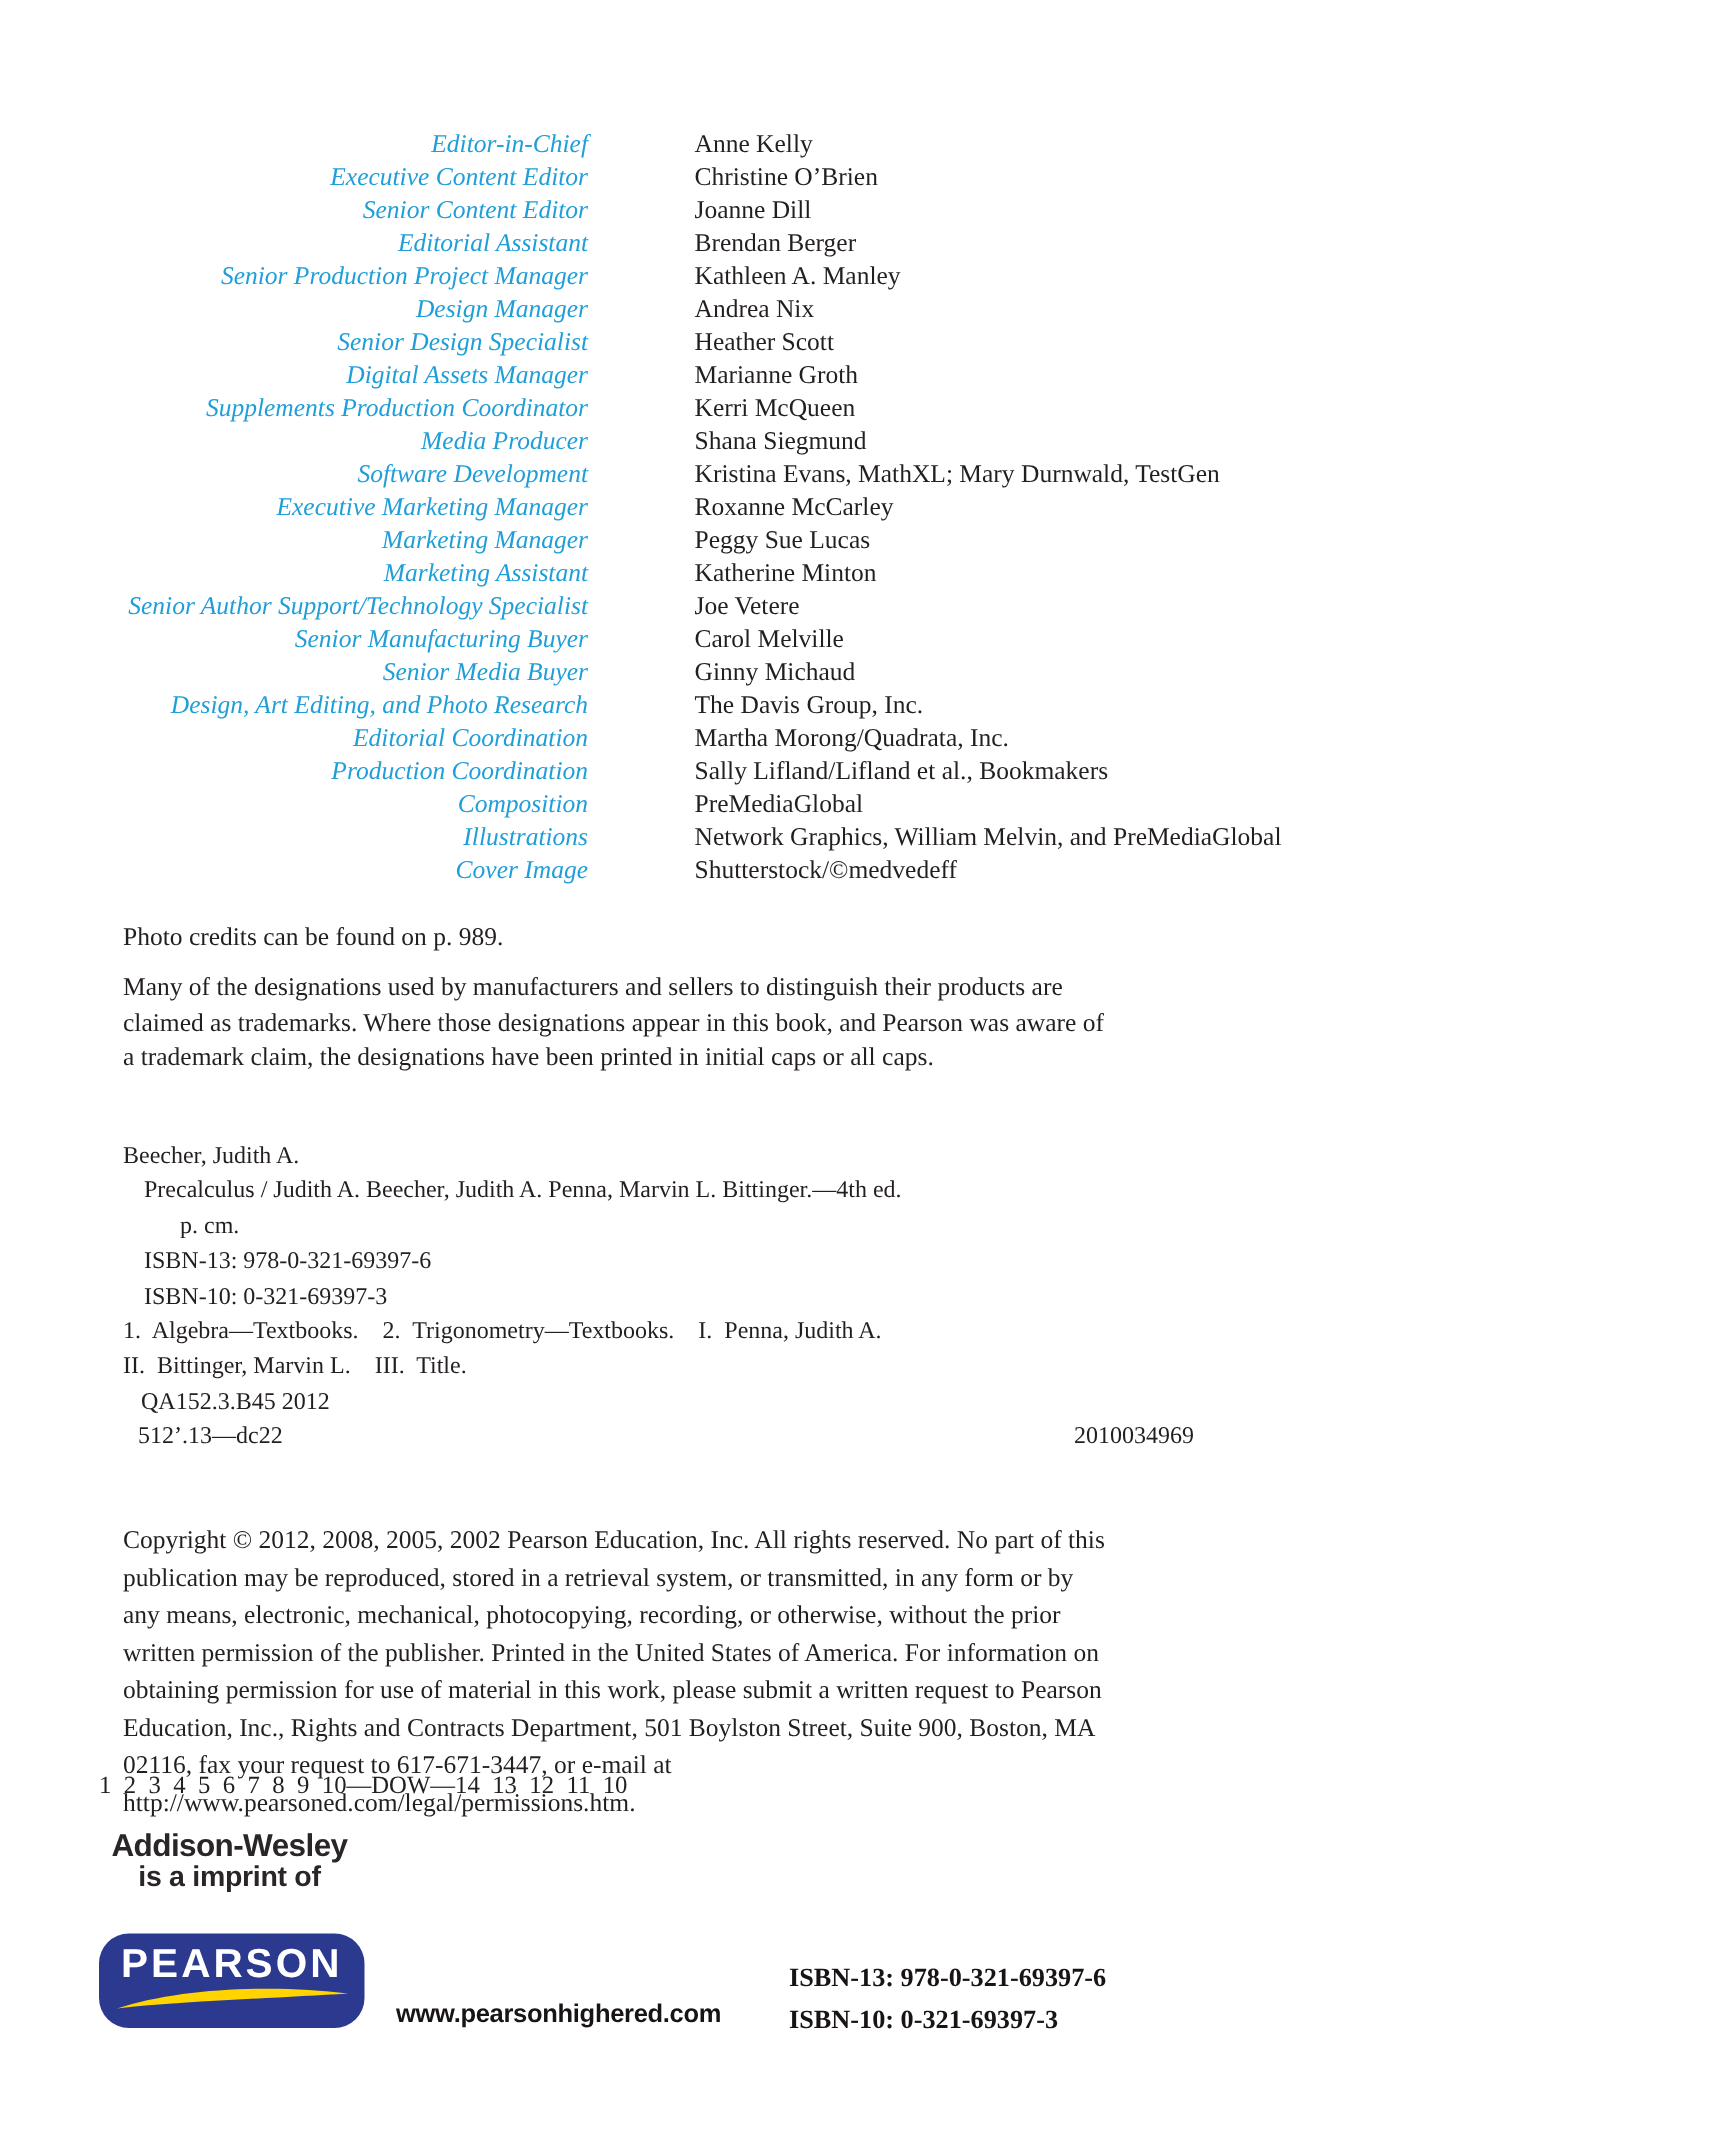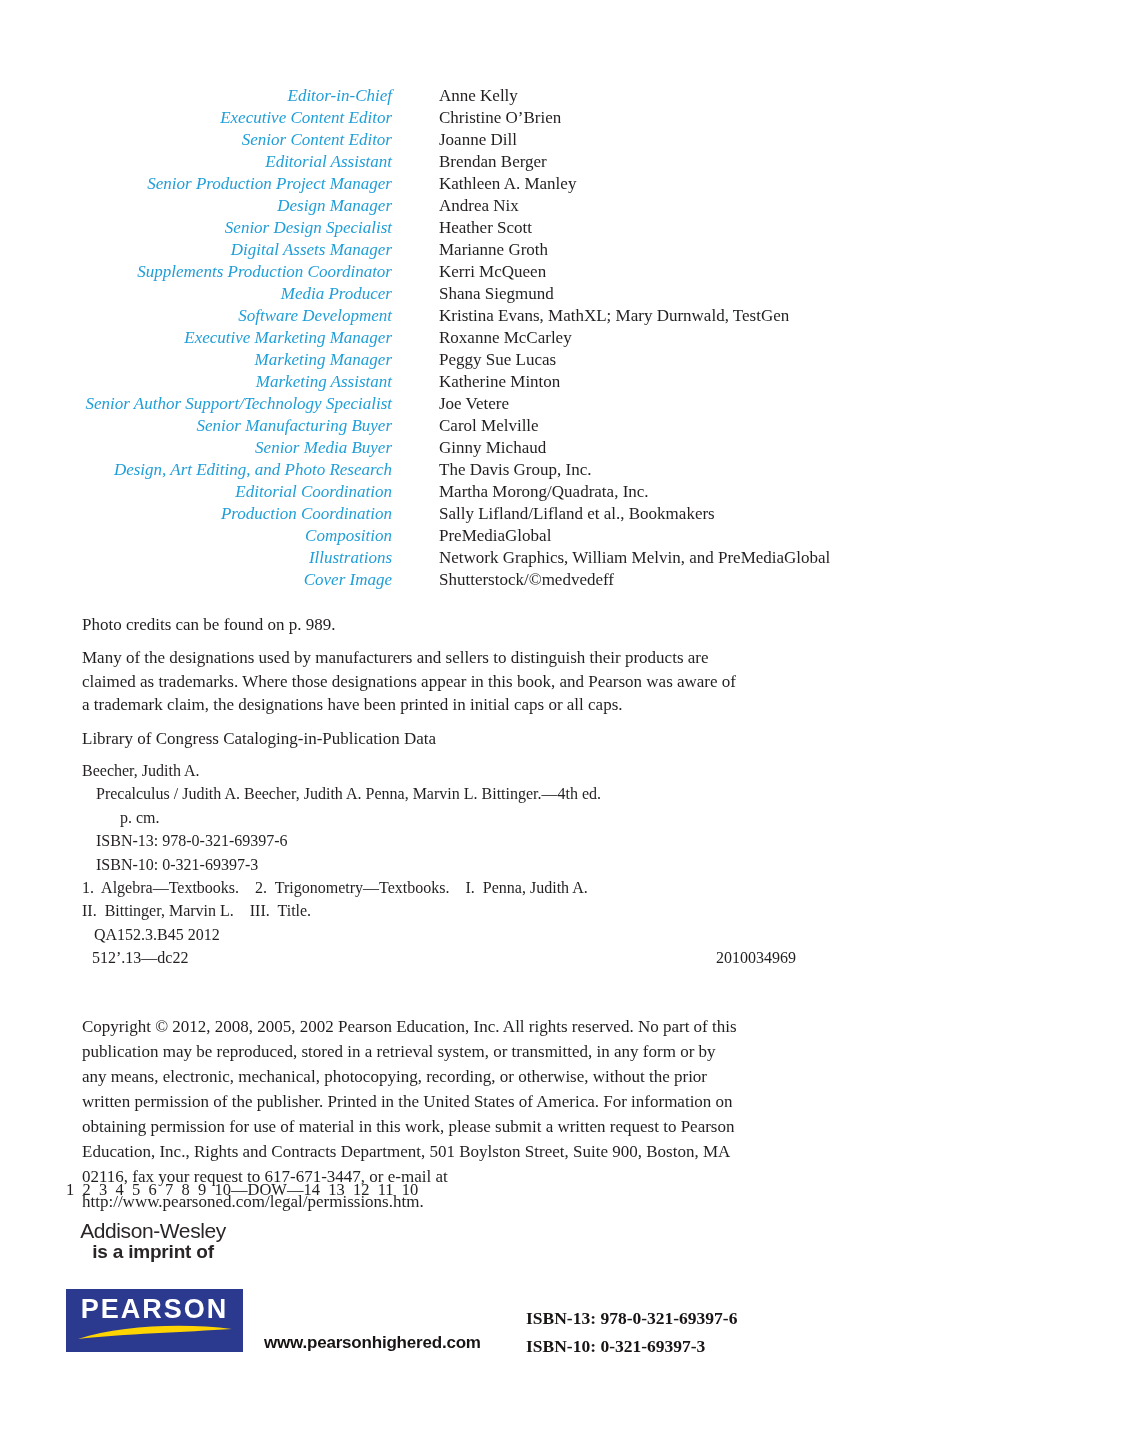--- a/index.html
+++ b/index.html
@@ -14,21 +14,21 @@
   .page { position:absolute; inset:0; }
 
   
   .credits { position:absolute; top:85px; left:66px; }
   .credit-row { display:flex; line-height:22px; font-size:17px; }
   .credit-role {
     width:326px; text-align:right;
     font-style:italic; color:#1f9ed8;
     white-space:nowrap;
   }
-  .credit-name { margin-left:47px; white-space:pre;font-family:Liberation Serif, serif; }
+  .credit-name { margin-left:71px; white-space:pre;font-family:Liberation Serif, serif; }
 
   .line { white-space:pre-wrap;margin-left:16px; }
 
   .photo-credits { position:absolute; left:66px; top:615px; font-size:17px; }
 
   .trademark { position:absolute; left:66px; top:646px; font-size:17px; line-height:23.5px; }
 
   .loc-heading { position:absolute; left:66px; top:729px; font-size:17px; }
 
   .catalog { position:absolute; left:66px; top:759px; font-size:16px; line-height:23.4px; width:730px; }
@@ -40,27 +40,28 @@
   .copyright { position:absolute; left:66px; top:1014px; font-size:17px; line-height:25px; }
 
   .printing { position:absolute; left:66px; top:1180px; font-size:16.5px; white-space:pre; }
 
   .imprint {
     position:absolute; left:70px; top:1220px; width:166px;
     text-align:center;
     font-family:"Liberation Sans", sans-serif;
     color:#2a2627;
   }
-  .imprint .brand { font-size:21px; font-weight:400; letter-spacing:-0.4px; line-height:22px; }
+  .imprint .brand { font-size:21px; font-weight:700; letter-spacing:-0.4px; line-height:22px; }
   .imprint .tagline { font-size:19px; font-weight:600; letter-spacing:-0.2px; line-height:20px; }
 
   .pearson-logo {
     position:absolute; left:66px; top:1289px;
     width:177px; height:63px;
     background:#2b3a8f;
+    border-radius:20px;
   }
   .pearson-text {
     color:#ffffff;
     font-family:"Liberation Sans", sans-serif;
     font-weight:bold; font-size:27px;
     letter-spacing:2px;
     text-align:center;
     padding-top:5px;
   }
   .swoosh { position:absolute; left:0; top:0; width:177px; height:63px; }
@@ -206,21 +207,20 @@
 
   <div class="trademark">
 
       <div class="line">Many of the designations used by manufacturers and sellers to distinguish their products are</div>
 
       <div class="line">claimed as trademarks. Where those designations appear in this book, and Pearson was aware of</div>
 
       <div class="line">a trademark claim, the designations have been printed in initial caps or all caps.</div>
     </div>
 
-  <div class="loc-heading line">Library of Congress Cataloging-in-Publication Data</div>
 
   <div class="catalog">
     <div class="line">Beecher, Judith A.</div>
     <div class="line ind1">Precalculus / Judith A. Beecher, Judith A. Penna, Marvin L. Bittinger.—4th ed.</div>
     <div class="line ind2">p. cm.</div>
     <div class="line ind1">ISBN-13: 978-0-321-69397-6</div>
     <div class="line ind1">ISBN-10: 0-321-69397-3</div>
     <div class="line">1.  Algebra—Textbooks.    2.  Trigonometry—Textbooks.    I.  Penna, Judith A.</div>
     <div class="line">II.  Bittinger, Marvin L.    III.  Title.</div>
     <div class="line ind-q">QA152.3.B45 2012</div>

